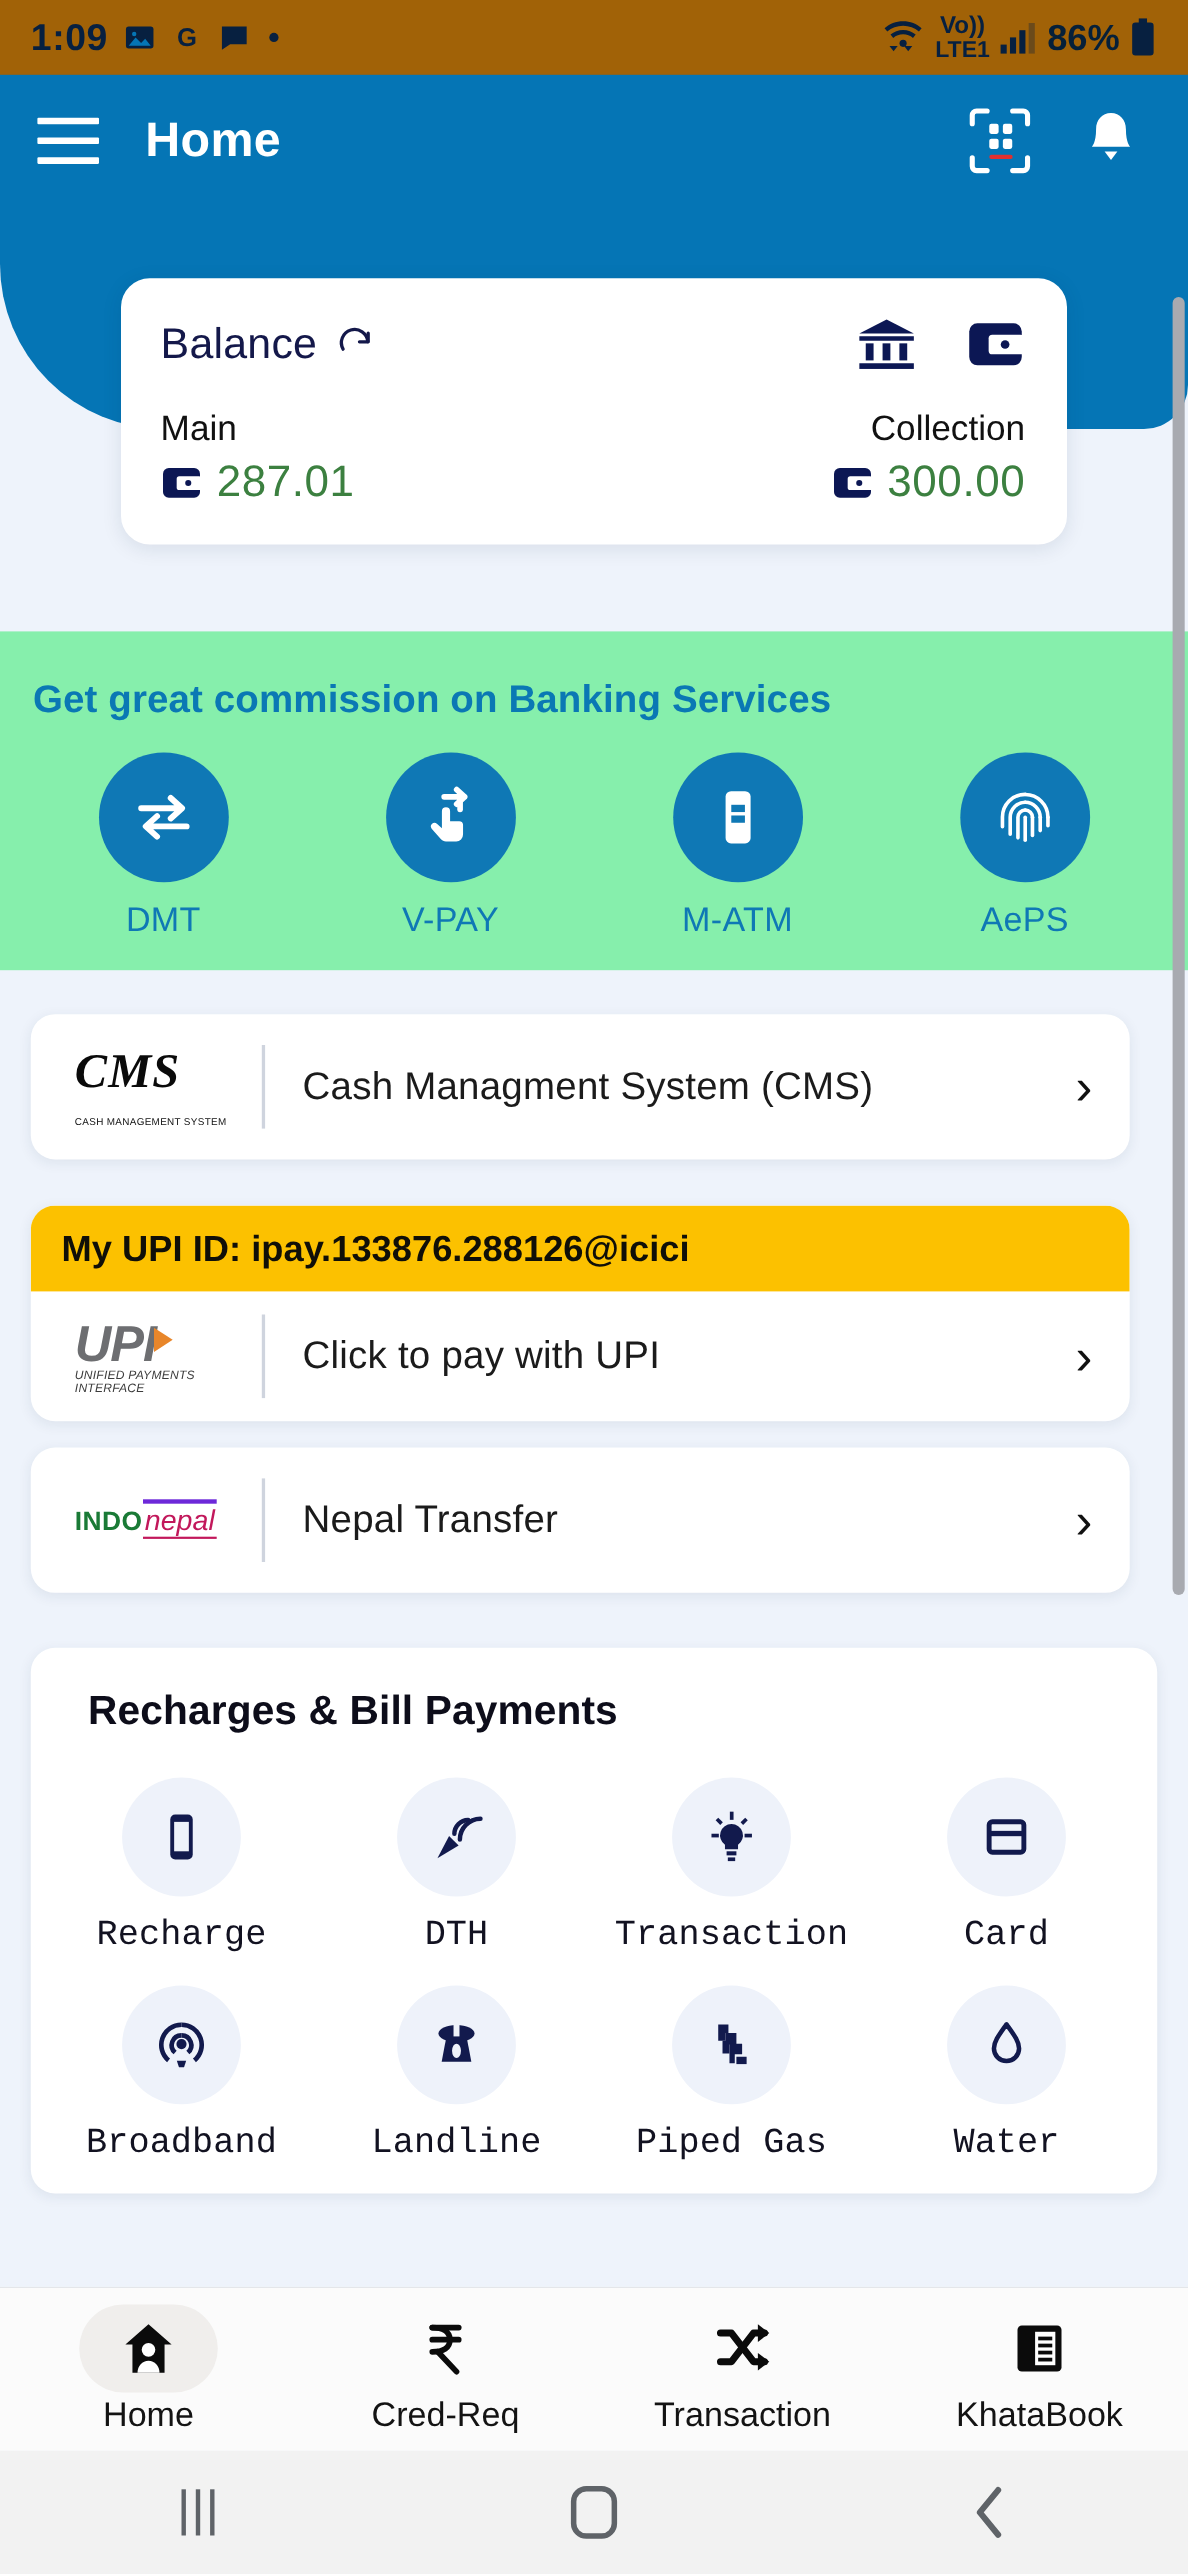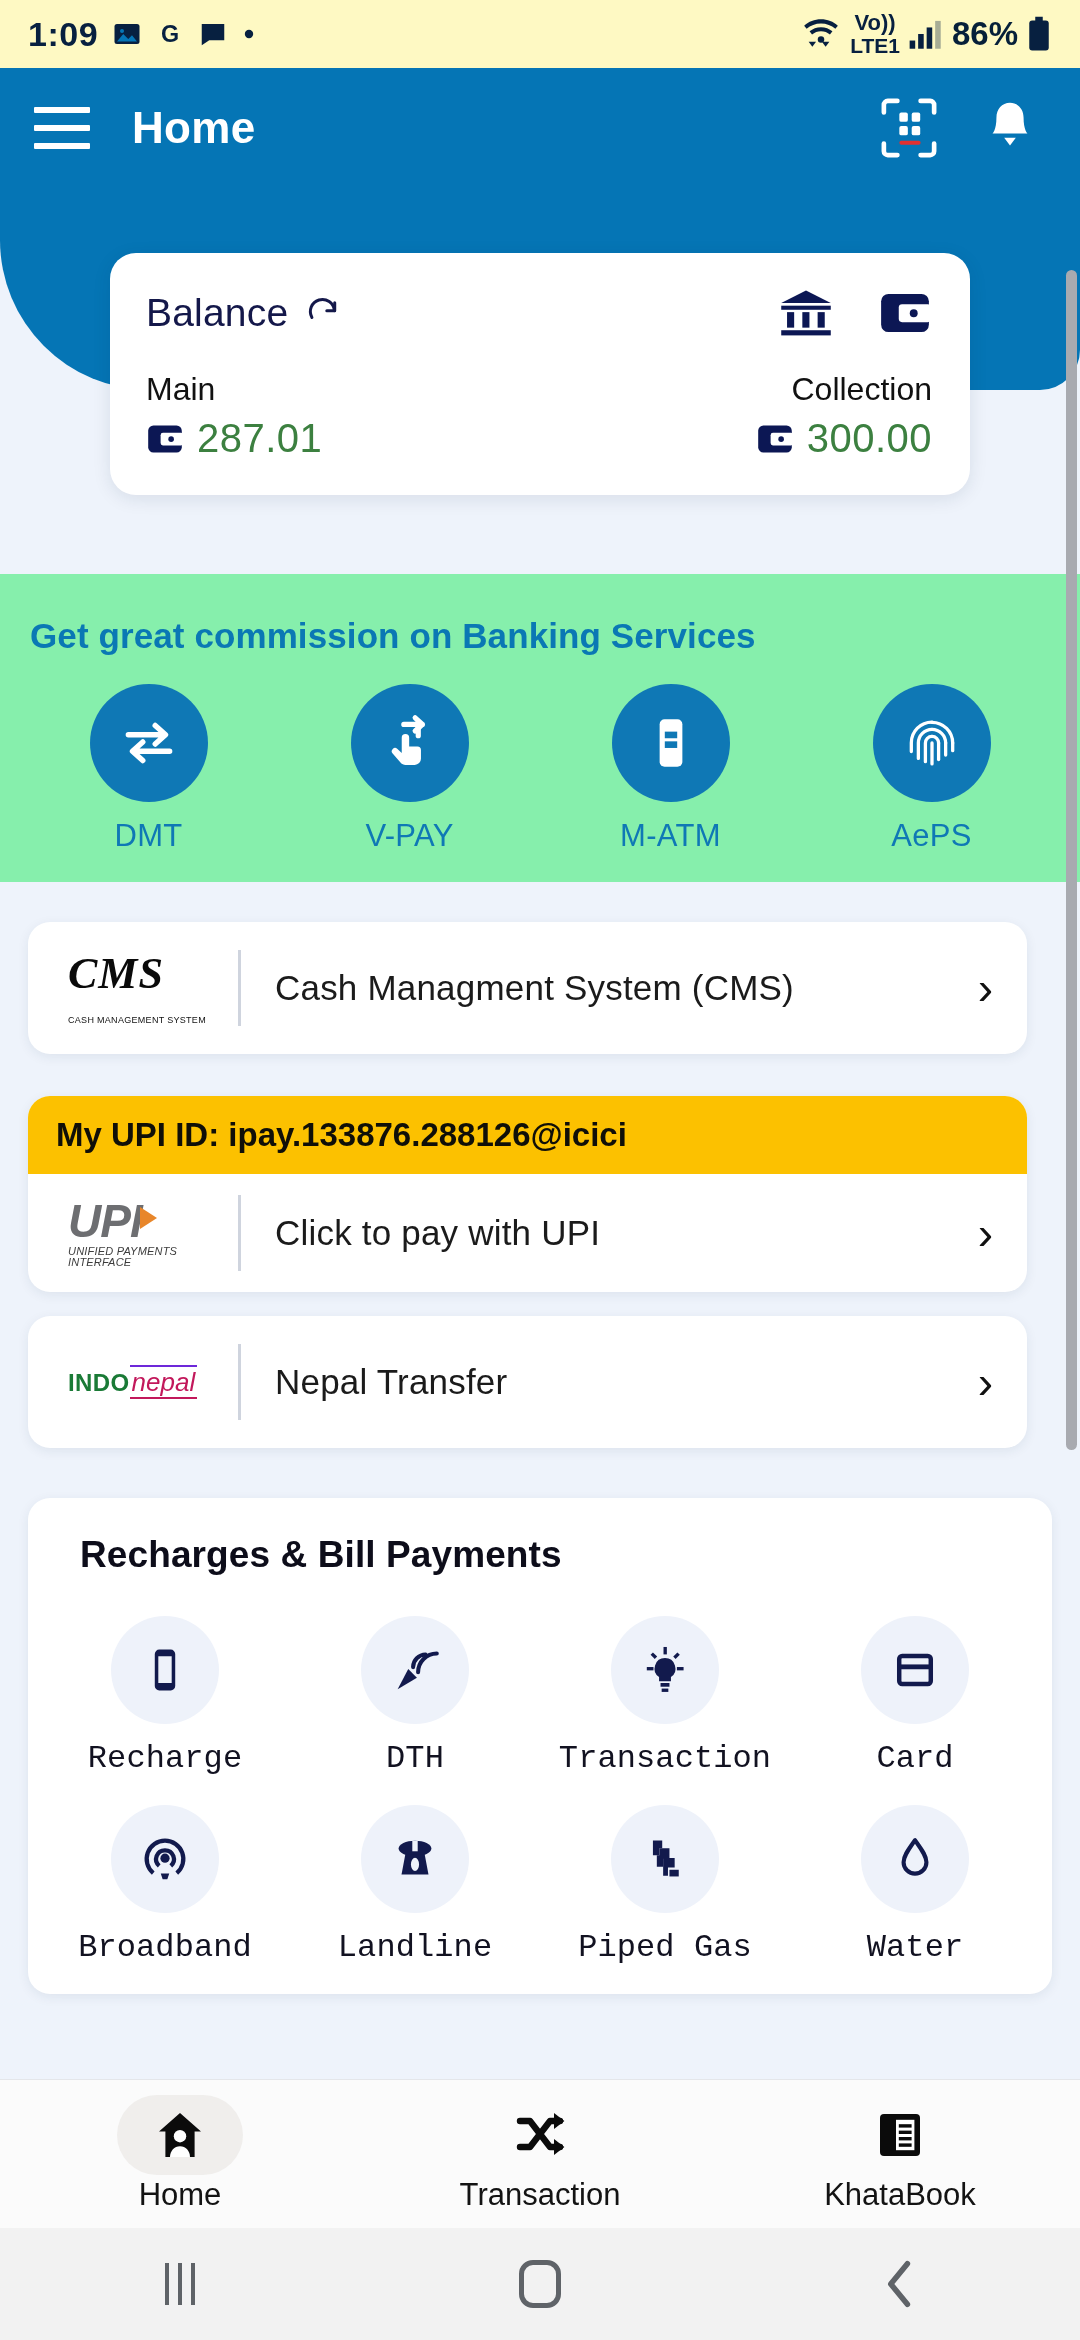--- a/index.html
+++ b/index.html
@@ -13,21 +13,21 @@
     position: relative;
     width: 1080px; height: 2340px;
     background: #eef3fb;
     overflow: hidden;
   }
 
   
   .statusbar {
     position: absolute; top: 0; left: 0;
     width: 1080px; height: 68px;
-    background: #fef9c3;
+    background: #a16207;
     display: flex; align-items: center;
     box-sizing: border-box;
     padding: 0 28px;
     z-index: 6;
   }
   .sb-left { display: flex; align-items: center; gap: 14px; }
   .sb-time {
     color: #072040; font-size: 34px; font-weight: 700;
     letter-spacing: .5px;
   }
@@ -184,21 +184,21 @@
   }
 
   
   .nepal-logo { line-height: 1; white-space: nowrap; }
   .nepal-indo {
     font-size: 24px; font-weight: 700; color: #1a7a36;
     letter-spacing: .4px;
   }
   .nepal-nep {
     font-size: 26px; font-style: italic; color: #c2185b;
-    border-top: 2px solid #6d28d9; border-bottom: 2px solid #c2185b;
+    border-top: 4px solid #6d28d9; border-bottom: 2px solid #c2185b;
     padding: 0 2px;
   }
 
   
   .recharge-card {
     position: absolute; left: 28px; top: 1498px;
     width: 1024px;
     background: #fff; border-radius: 22px;
     box-shadow: 0 3px 12px rgba(25,45,80,.08);
     box-sizing: border-box;
@@ -621,20 +621,33 @@
       <div class="bn-iconwrap active">
         <svg width="56" height="56" viewBox="0 0 28 28">
           <path d="M14 3L3.5 12.2h3.2V25h14.6V12.2h3.2z" fill="#0b0b0b"></path>
           <circle cx="14" cy="14.6" r="3.1" fill="#fff"></circle>
           <path d="M9 25c0-3.1 2.2-5.4 5-5.4s5 2.3 5 5.4z" fill="#fff"></path>
         </svg>
       </div>
       <div class="bn-label">Home</div>
     </div>
 
+    <div class="bn-item">
+      <div class="bn-iconwrap">
+        <svg width="50" height="56" viewBox="0 0 24 28">
+          <g fill="none" stroke="#0b0b0b" stroke-width="2.6" stroke-linecap="round">
+            <path d="M6 4.5h12"></path>
+            <path d="M6 10h12"></path>
+            <path d="M6 4.5c5 0 8 1.8 8 5.5S11 15.5 6 15.5"></path>
+            <path d="M8.5 15.5L17 24.5"></path>
+          </g>
+        </svg>
+      </div>
+      <div class="bn-label">Cred-Req</div>
+    </div>
 
     <div class="bn-item">
       <div class="bn-iconwrap">
         <svg width="58" height="52" viewBox="0 0 28 26">
           <g fill="none" stroke="#0b0b0b" stroke-width="3.2" stroke-linecap="round" stroke-linejoin="round">
             <path d="M4 6h5l10 13h5"></path>
             <path d="M4 19h5l10-13h5"></path>
           </g>
           <path d="M21 2l5.2 4L21 10z" fill="#0b0b0b"></path>
           <path d="M21 15l5.2 4L21 23z" fill="#0b0b0b"></path>

